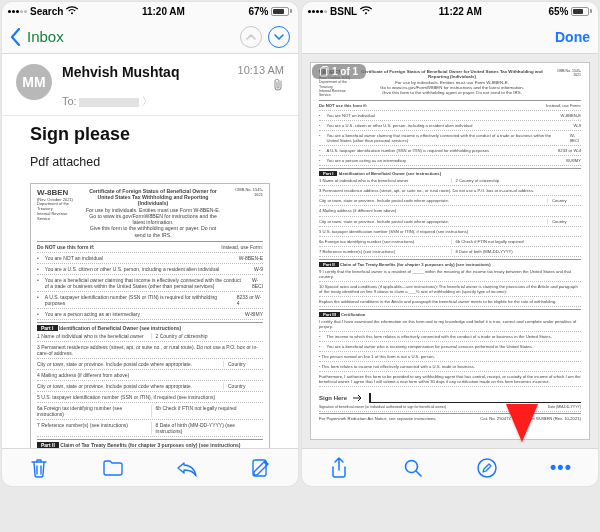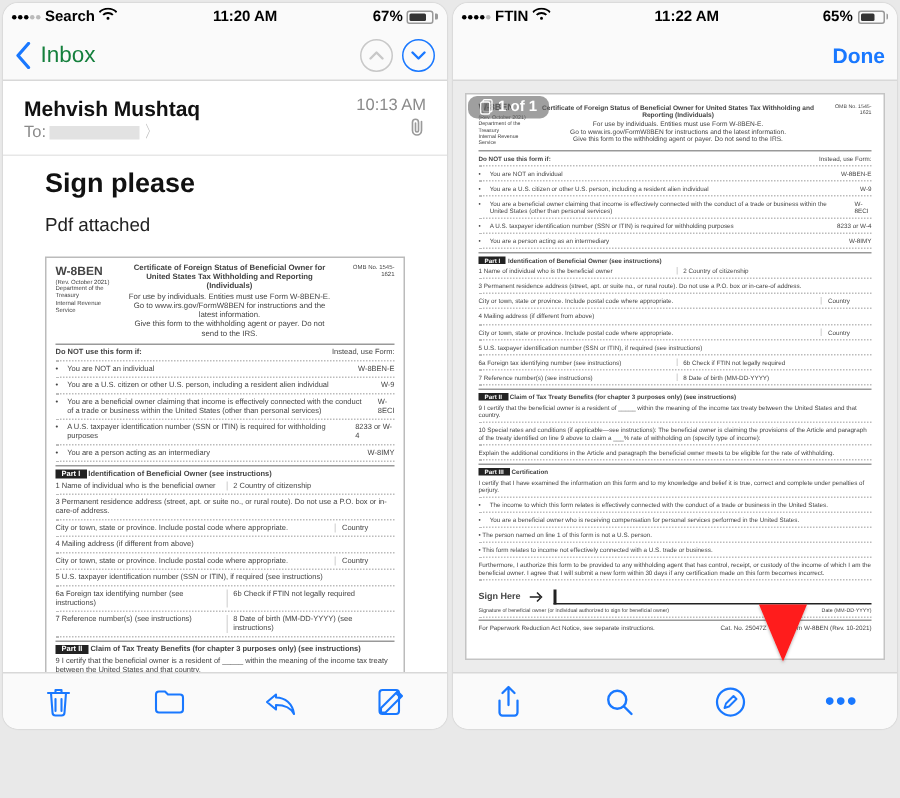--- a/index.html
+++ b/index.html
@@ -49,21 +49,21 @@
   .done { font-size: 14px; font-weight: 600; color: #1978ff; }
   .circ-btn { width: 22px; height: 22px; border: 1.4px solid #1978ff; border-radius: 50%; display: flex; align-items: center; justify-content: center; }
   .circ-btn.gray { border-color: #c8c8c8; }
   
   .mail-head {
     padding: 10px 14px 6px; display: flex; align-items: flex-start; gap: 10px;
     border-bottom: 1px solid #e7e7e7;
   }
   .avatar { width: 36px; height: 36px; border-radius: 50%; background: #b8b8b8; color: #fff; font-weight: 600; font-size: 14px; display: flex; align-items: center; justify-content: center; }
   .sender { font-size: 14px; font-weight: 700; color: #111; }
-  .to-line { font-size: 11px; color: #8a8a8a; margin-top: 0; }
+  .to-line { font-size: 11px; color: #8a8a8a; margin-top: 14px; }
   .to-redacted { display: inline-block; width: 60px; height: 9px; background: #e2e2e2; vertical-align: middle; margin-left: 2px; }
   .head-right { margin-left: auto; text-align: right; }
   .time-msg { font-size: 11px; color: #8a8a8a; }
   .attach-glyph { margin-top: 2px; color: #888; }
   
   .mail-body { padding: 8px 28px 0; flex: 1; overflow: hidden; }
   .subject { font-size: 18px; font-weight: 800; margin-bottom: 10px; color: #111; }
   .msg-text { font-size: 12.5px; color: #222; margin-bottom: 14px; }
   
   .form-doc {
@@ -159,20 +159,21 @@
       </span>
       <span class="circ-btn">
         <svg width="10" height="10" viewBox="0 0 10 10">
             <path d="M1 3l4 4 4-4" stroke="#1978ff" stroke-width="1.6" fill="none" stroke-linecap="round" stroke-linejoin="round"></path>
           </svg>
       </span>
     </div>
   </div>
 
   <div class="mail-head">
+    <div class="avatar">MM</div>
     <div>
       <div class="sender">Mehvish Mushtaq</div>
       <div class="to-line">
         <span>To:</span><span class="to-redacted"></span>
         <span style="color:#bbb;">〉</span>
       </div>
     </div>
     <div class="head-right">
       <div class="time-msg">10:13 AM</div>
       <div class="attach-glyph">
@@ -307,21 +308,21 @@
 
   <div class="status-bar">
     <div class="status-left">
       <span class="sig-dots">
           <i></i>
           <i></i>
           <i></i>
           <i></i>
           <i class="weak"></i>
         </span>
-      <span>FTIN</span>
+      <span>BSNL</span>
       <span>
         <svg width="12" height="9" viewBox="0 0 12 9">
             <path d="M6 8.2a1 1 0 100-2 1 1 0 000 2zm-2.8-2.8a4 4 0 015.6 0l.9-.9a5.3 5.3 0 00-7.4 0l.9.9zM.7 3.6a7.5 7.5 0 0110.6 0l.9-.9a8.8 8.8 0 00-12.4 0l.9.9z" fill="#000"></path>
           </svg>
       </span>
     </div>
     <span>11:22 AM</span>
     <div class="status-right">
       <span>65%</span>
       <span class="batt">

